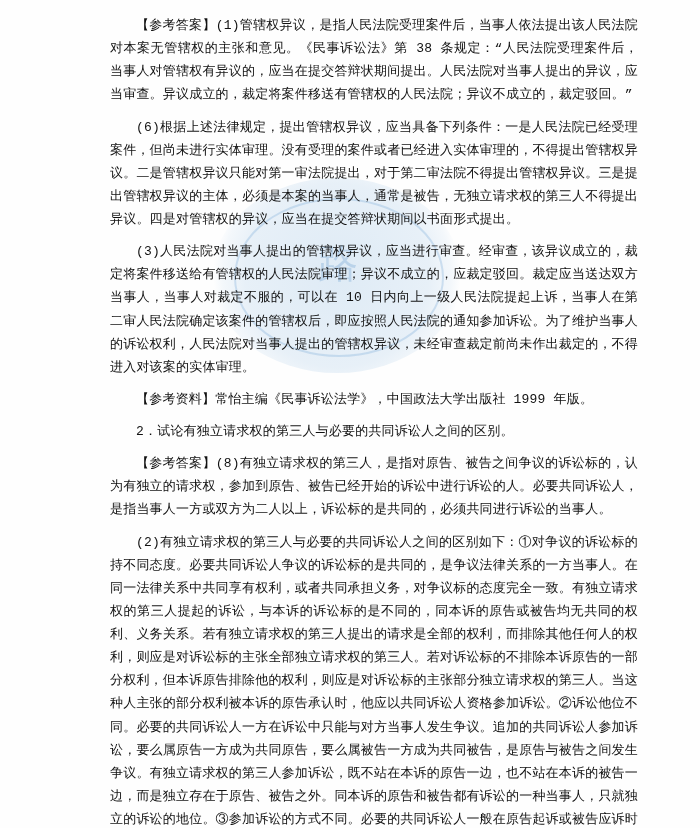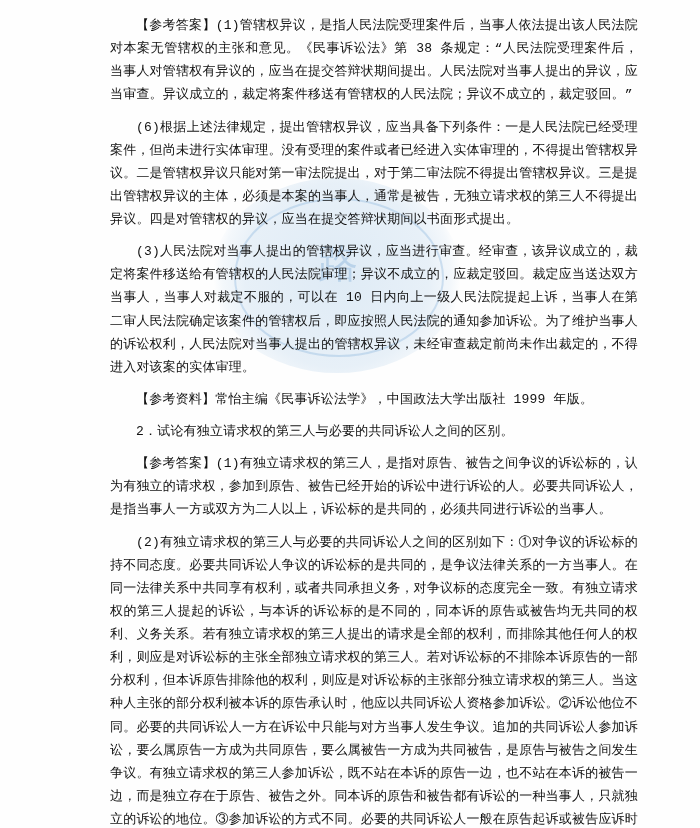--- a/index.html
+++ b/index.html
@@ -84,18 +84,18 @@
 
   <div class="watermark"></div>
   <div class="wm-text">路</div>
 
   <div class="content">
     <p class="para">【参考答案】(1)管辖权异议，是指人民法院受理案件后，当事人依法提出该人民法院对本案无管辖权的主张和意见。《民事诉讼法》第 38 条规定：“人民法院受理案件后，当事人对管辖权有异议的，应当在提交答辩状期间提出。人民法院对当事人提出的异议，应当审查。异议成立的，裁定将案件移送有管辖权的人民法院；异议不成立的，裁定驳回。”</p>
     <p class="para">(6)根据上述法律规定，提出管辖权异议，应当具备下列条件：一是人民法院已经受理案件，但尚未进行实体审理。没有受理的案件或者已经进入实体审理的，不得提出管辖权异议。二是管辖权异议只能对第一审法院提出，对于第二审法院不得提出管辖权异议。三是提出管辖权异议的主体，必须是本案的当事人，通常是被告，无独立请求权的第三人不得提出异议。四是对管辖权的异议，应当在提交答辩状期间以书面形式提出。</p>
     <p class="para">(3)人民法院对当事人提出的管辖权异议，应当进行审查。经审查，该异议成立的，裁定将案件移送给有管辖权的人民法院审理；异议不成立的，应裁定驳回。裁定应当送达双方当事人，当事人对裁定不服的，可以在 10 日内向上一级人民法院提起上诉，当事人在第二审人民法院确定该案件的管辖权后，即应按照人民法院的通知参加诉讼。为了维护当事人的诉讼权利，人民法院对当事人提出的管辖权异议，未经审查裁定前尚未作出裁定的，不得进入对该案的实体审理。</p>
     <p class="para">【参考资料】常怡主编《民事诉讼法学》，中国政法大学出版社 1999 年版。</p>
     <p class="para item">2．试论有独立请求权的第三人与必要的共同诉讼人之间的区别。</p>
-    <p class="para">【参考答案】(1)有独立请求权的第三人，是指对原告、被告之间争议的诉讼标的，认为有独立的请求权，参加到原告、被告已经开始的诉讼中进行诉讼的人。必要共同诉讼人，是指当事人一方或双方为二人以上，诉讼标的是共同的，必须共同进行诉讼的当事人。</p>
+    <p class="para">【参考答案】(8)有独立请求权的第三人，是指对原告、被告之间争议的诉讼标的，认为有独立的请求权，参加到原告、被告已经开始的诉讼中进行诉讼的人。必要共同诉讼人，是指当事人一方或双方为二人以上，诉讼标的是共同的，必须共同进行诉讼的当事人。</p>
     <p class="para">(2)有独立请求权的第三人与必要的共同诉讼人之间的区别如下：①对争议的诉讼标的持不同态度。必要共同诉讼人争议的诉讼标的是共同的，是争议法律关系的一方当事人。在同一法律关系中共同享有权利，或者共同承担义务，对争议标的态度完全一致。有独立请求权的第三人提起的诉讼，与本诉的诉讼标的是不同的，同本诉的原告或被告均无共同的权利、义务关系。若有独立请求权的第三人提出的请求是全部的权利，而排除其他任何人的权利，则应是对诉讼标的主张全部独立请求权的第三人。若对诉讼标的不排除本诉原告的一部分权利，但本诉原告排除他的权利，则应是对诉讼标的主张部分独立请求权的第三人。当这种人主张的部分权利被本诉的原告承认时，他应以共同诉讼人资格参加诉讼。②诉讼他位不同。必要的共同诉讼人一方在诉讼中只能与对方当事人发生争议。追加的共同诉讼人参加诉讼，要么属原告一方成为共同原告，要么属被告一方成为共同被告，是原告与被告之间发生争议。有独立请求权的第三人参加诉讼，既不站在本诉的原告一边，也不站在本诉的被告一边，而是独立存在于原告、被告之外。同本诉的原告和被告都有诉讼的一种当事人，只就独立的诉讼的地位。③参加诉讼的方式不同。必要的共同诉讼人一般在原告起诉或被告应诉时一同参加诉讼，未参加诉讼的，人民法院应通知其参加诉讼。追加为原告或被告。有独立请求权的第三人是在本诉进行中以提起诉讼的方式参加诉讼的。必要的共同诉讼人提起的诉讼虽与本诉有联系，可以合并审理，但也可以分开。有独立请求权的第三人既有提起诉讼，也有权不起诉，敢享权利，或者在本诉终结后另行起诉。人民法院在审理案件过程中发现存在有独立请求权的第三人时，且其未对原告、被告争议的诉讼标的提出请求的，只能通知其诉讼发生情况，而不能主动追加其为当事人。</p>
     <p class="para">【参考资料】常怡主编《民事诉讼法学》，中国政法大学出版社 1999 年版。</p>
   </div>
 
 </div>
 
 </body></html>

